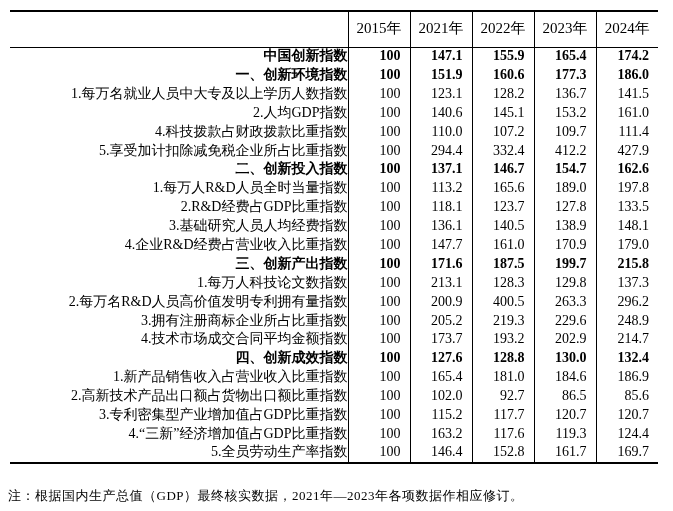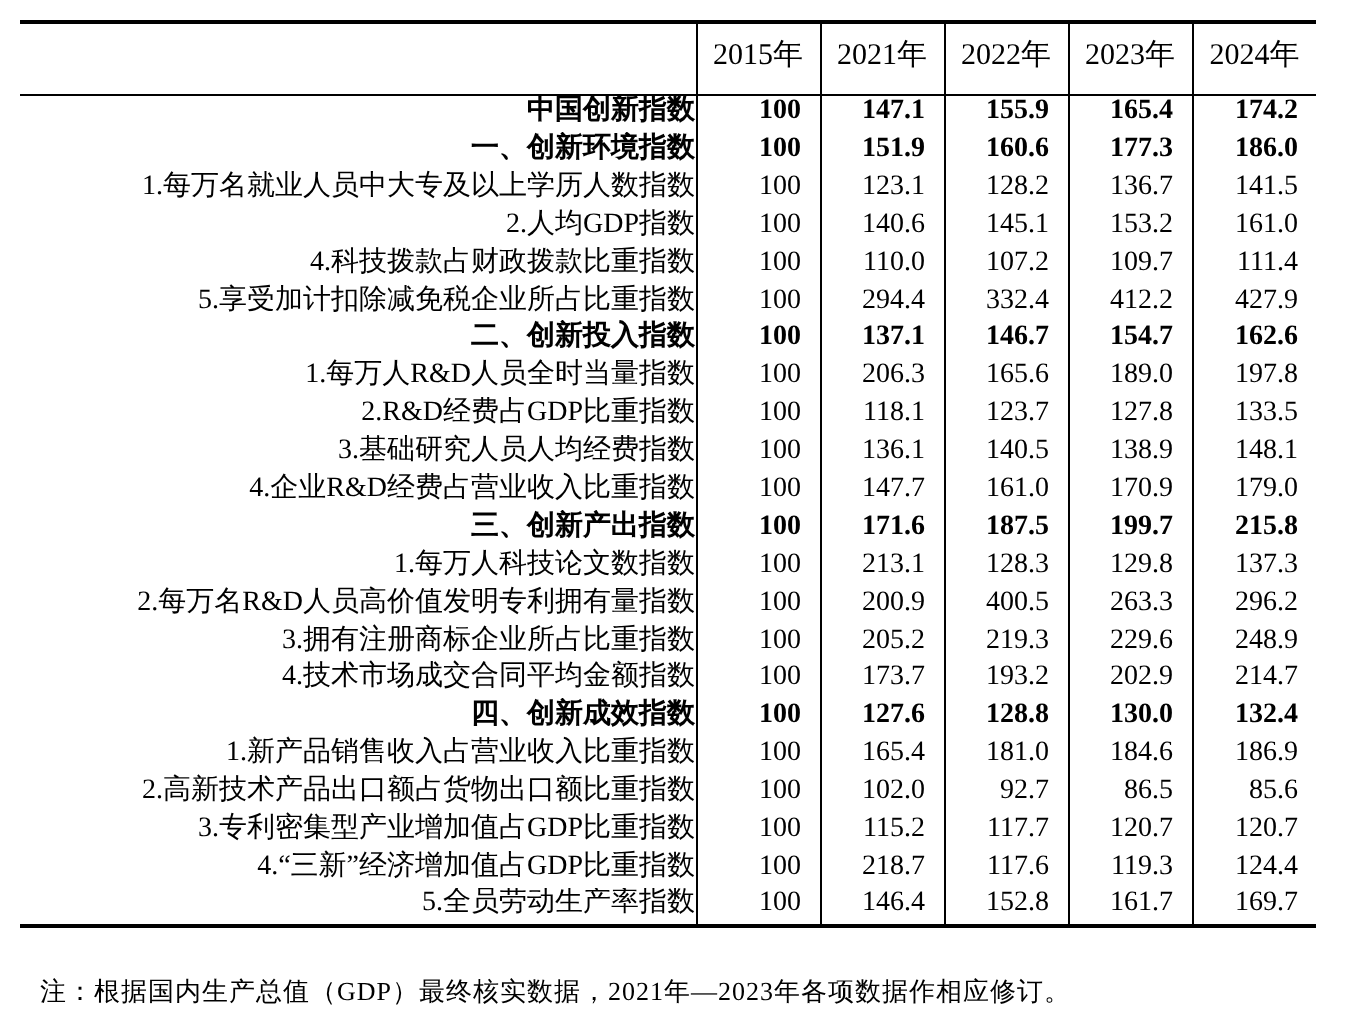--- a/index.html
+++ b/index.html
@@ -52,21 +52,21 @@
   .stub {
     text-align: right;
     font-size: 14px;
   }
   .indent-0 { padding-left: 7px; }
   .indent-1 { padding-left: 20px; }
   .indent-2 { padding-left: 36px; }
   tr.bold td { font-weight: bold; }
   .footnote {
     position: absolute;
-    left: 20px;
+    left: 8px;
     top: 487px;
     font-size: 13px;
     letter-spacing: 0.5px;
     white-space: nowrap;
   }
 </style>
 </head>
 <body>
 
 <div class="sheet">
@@ -143,21 +143,21 @@
           <td class="stub indent-1">二、创新投入指数</td>
           <td class="num v">100</td>
           <td class="num v">137.1</td>
           <td class="num v">146.7</td>
           <td class="num v">154.7</td>
           <td class="num v">162.6</td>
         </tr>
         <tr>
           <td class="stub indent-2">1.每万人R&amp;D人员全时当量指数</td>
           <td class="num v">100</td>
-          <td class="num v">206.3</td>
+          <td class="num v">113.2</td>
           <td class="num v">165.6</td>
           <td class="num v">189.0</td>
           <td class="num v">197.8</td>
         </tr>
         <tr>
           <td class="stub indent-2">2.R&amp;D经费占GDP比重指数</td>
           <td class="num v">100</td>
           <td class="num v">118.1</td>
           <td class="num v">123.7</td>
           <td class="num v">127.8</td>
@@ -247,21 +247,21 @@
           <td class="stub indent-2">3.专利密集型产业增加值占GDP比重指数</td>
           <td class="num v">100</td>
           <td class="num v">115.2</td>
           <td class="num v">117.7</td>
           <td class="num v">120.7</td>
           <td class="num v">120.7</td>
         </tr>
         <tr>
           <td class="stub indent-2">4.“三新”经济增加值占GDP比重指数</td>
           <td class="num v">100</td>
-          <td class="num v">218.7</td>
+          <td class="num v">163.2</td>
           <td class="num v">117.6</td>
           <td class="num v">119.3</td>
           <td class="num v">124.4</td>
         </tr>
         <tr>
           <td class="stub indent-2">5.全员劳动生产率指数</td>
           <td class="num v">100</td>
           <td class="num v">146.4</td>
           <td class="num v">152.8</td>
           <td class="num v">161.7</td>

